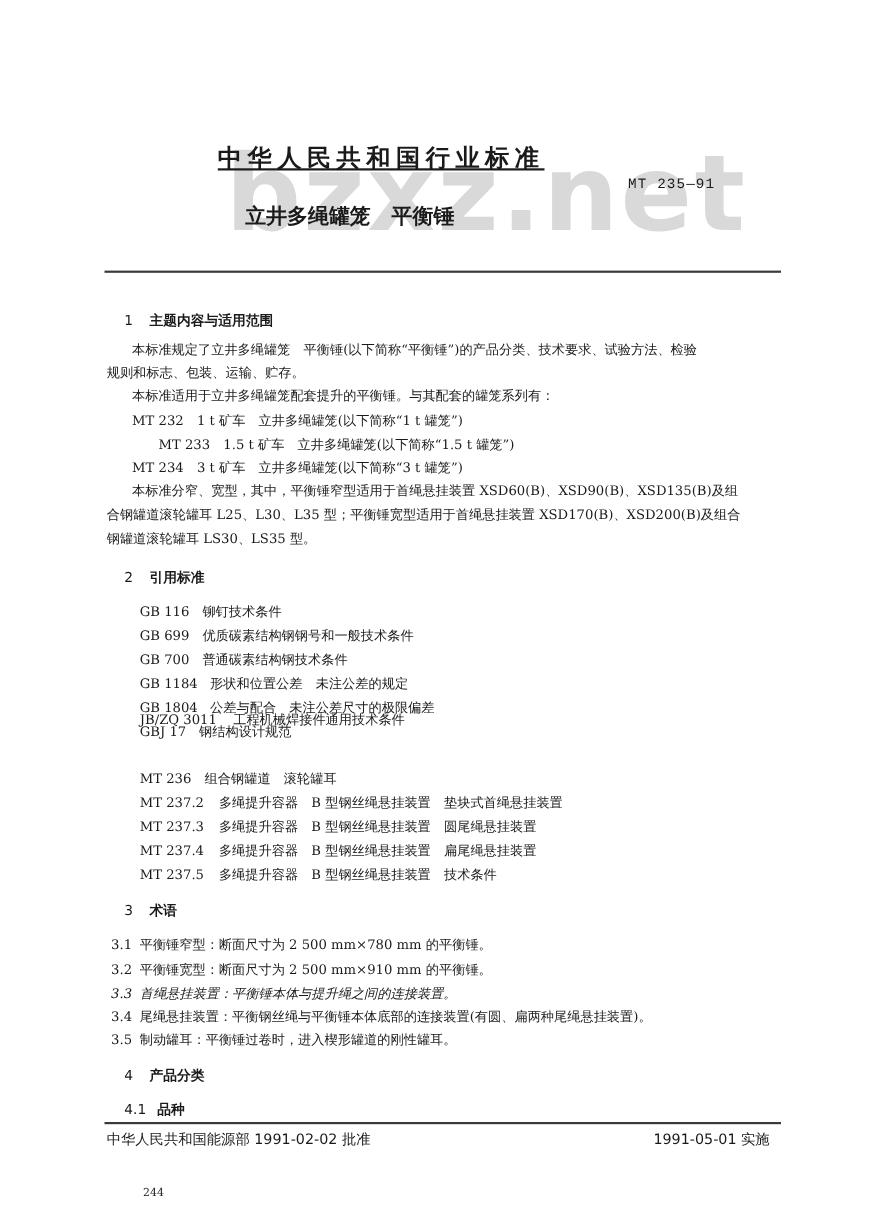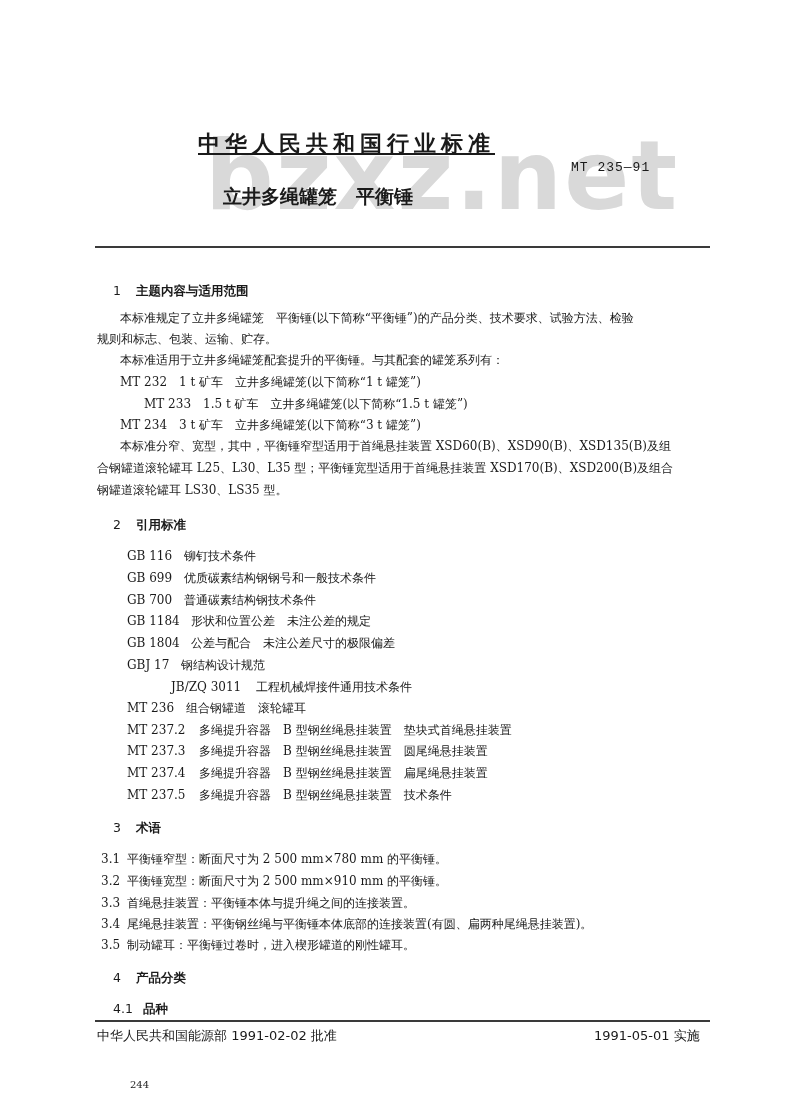--- a/index.html
+++ b/index.html
@@ -51,33 +51,33 @@
 
 <div class="abs z1 h" style="left:97px; top:517px;">
   <span class="num">2</span><span>引用标准</span>
 </div>
 <div class="abs z1 p ref" style="left:127px; top:548px;"><span class="code" style="width:57px;">GB 116</span><span>铆钉技术条件</span></div>
 <div class="abs z1 p ref" style="left:127px; top:570px;"><span class="code" style="width:57px;">GB 699</span><span>优质碳素结构钢钢号和一般技术条件</span></div>
 <div class="abs z1 p ref" style="left:127px; top:592px;"><span class="code" style="width:57px;">GB 700</span><span>普通碳素结构钢技术条件</span></div>
 <div class="abs z1 p ref" style="left:127px; top:613px;"><span class="code" style="width:64px;">GB 1184</span><span>形状和位置公差　未注公差的规定</span></div>
 <div class="abs z1 p ref" style="left:127px; top:635px;"><span class="code" style="width:64px;">GB 1804</span><span>公差与配合　未注公差尺寸的极限偏差</span></div>
 <div class="abs z1 p ref" style="left:127px; top:657px;"><span class="code" style="width:54px;">GBJ 17</span><span>钢结构设计规范</span></div>
-<div class="abs z1 p ref" style="left:127px; top:679px;margin-left:44px;"><span class="code" style="width:85px;">JB/ZQ 3011</span><span>工程机械焊接件通用技术条件</span></div>
+<div class="abs z1 p ref" style="left:127px; top:646px;"><span class="code" style="width:85px;">JB/ZQ 3011</span><span>工程机械焊接件通用技术条件</span></div>
 <div class="abs z1 p ref" style="left:127px; top:700px;"><span class="code" style="width:59px;">MT 236</span><span>组合钢罐道　滚轮罐耳</span></div>
 <div class="abs z1 p ref" style="left:127px; top:722px;"><span class="code" style="width:72px;">MT 237.2</span><span>多绳提升容器　B 型钢丝绳悬挂装置　垫块式首绳悬挂装置</span></div>
 <div class="abs z1 p ref" style="left:127px; top:743px;"><span class="code" style="width:72px;">MT 237.3</span><span>多绳提升容器　B 型钢丝绳悬挂装置　圆尾绳悬挂装置</span></div>
 <div class="abs z1 p ref" style="left:127px; top:765px;"><span class="code" style="width:72px;">MT 237.4</span><span>多绳提升容器　B 型钢丝绳悬挂装置　扁尾绳悬挂装置</span></div>
 <div class="abs z1 p ref" style="left:127px; top:787px;"><span class="code" style="width:72px;">MT 237.5</span><span>多绳提升容器　B 型钢丝绳悬挂装置　技术条件</span></div>
 
 <div class="abs z1 h" style="left:97px; top:820px;">
   <span class="num">3</span><span>术语</span>
 </div>
 <div class="abs z1 p term" style="left:101px; top:851px;"><span class="num">3.1</span><span>平衡锤窄型：断面尺寸为 2 500 mm×780 mm 的平衡锤。</span></div>
 <div class="abs z1 p term" style="left:101px; top:873px;"><span class="num">3.2</span><span>平衡锤宽型：断面尺寸为 2 500 mm×910 mm 的平衡锤。</span></div>
-<div class="abs z1 p term" style="left:101px; top:895px;"><span class="num">3.3</span><span>首绳悬挂装置：平衡锤本体与提升绳之间的连接装置。</span></div>
+<div class="abs z1 p term" style="left:101px; top:895px;font-style:italic;"><span class="num">3.3</span><span>首绳悬挂装置：平衡锤本体与提升绳之间的连接装置。</span></div>
 <div class="abs z1 p term" style="left:101px; top:916px;"><span class="num">3.4</span><span>尾绳悬挂装置：平衡钢丝绳与平衡锤本体底部的连接装置(有圆、扁两种尾绳悬挂装置)。</span></div>
 <div class="abs z1 p term" style="left:101px; top:937px;"><span class="num">3.5</span><span>制动罐耳：平衡锤过卷时，进入楔形罐道的刚性罐耳。</span></div>
 
 <div class="abs z1 h" style="left:97px; top:970px;">
   <span class="num">4</span><span>产品分类</span>
 </div>
 <div class="abs z1 h" style="left:97px; top:1001px;">
   <span class="num" style="width:30px; font-weight:normal;">4.1</span><span>品种</span>
 </div>
 

